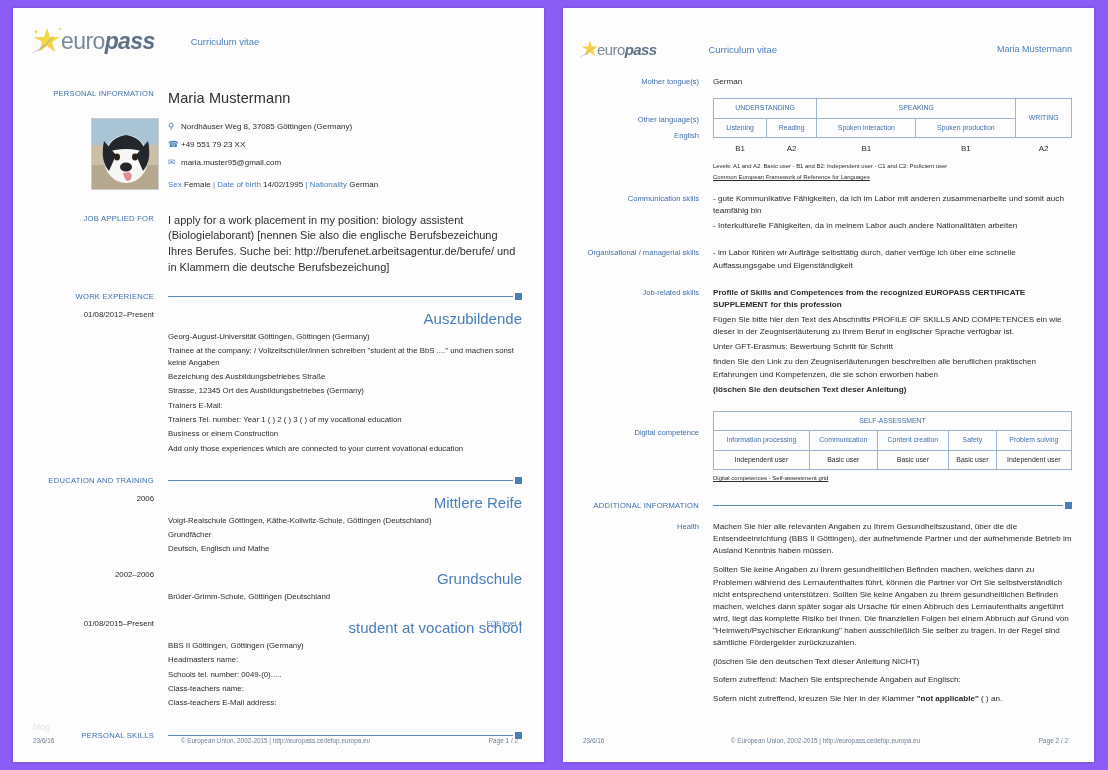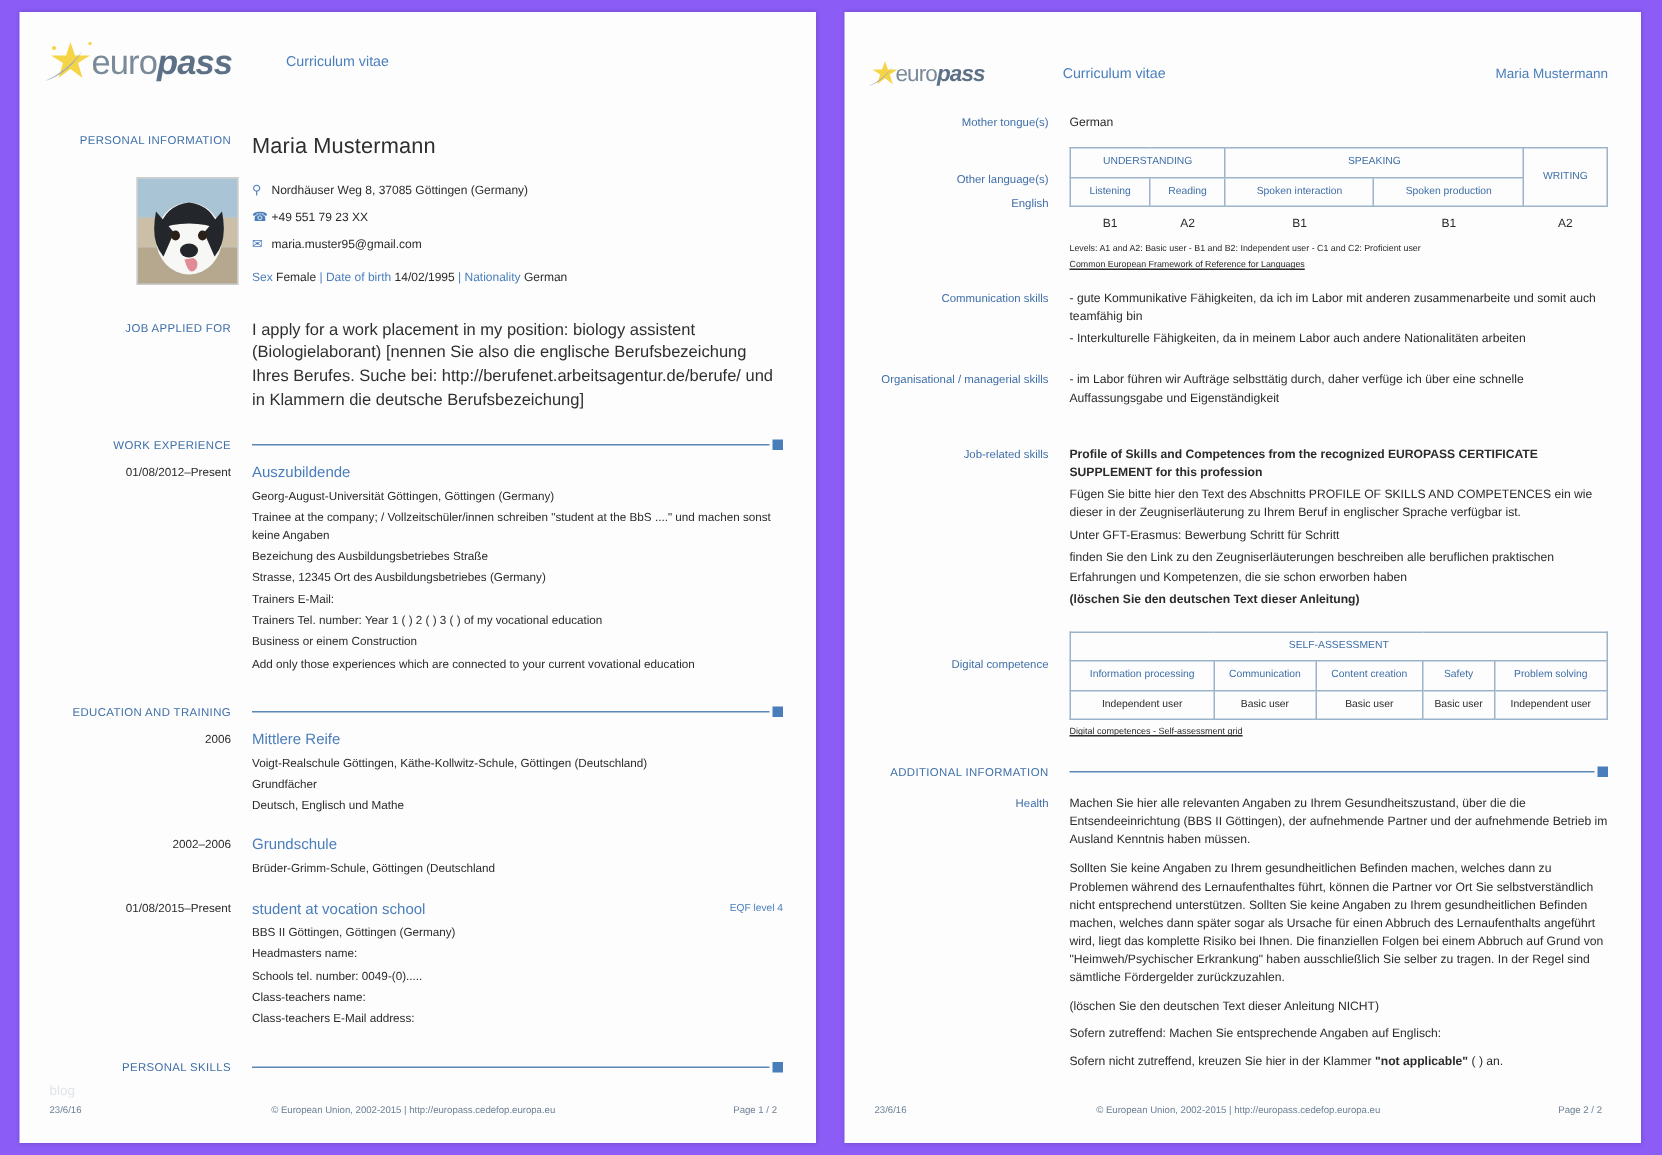--- a/index.html
+++ b/index.html
@@ -102,21 +102,21 @@
     width: 7px; height: 7px; background: #4a7ebb;
   }
 
   
   .entry { display: flex; padding: 0 22px 0 14px; margin-top: 8px; }
   .date {
     width: 141px; min-width: 141px; text-align: right; padding-right: 14px;
     font-size: 7.8px; color: #2b2b2b; line-height: 1.4;
   }
   .body { flex: 1; position: relative; }
-  .etitle { font-size: 10px; color: #4a7ebb; margin: 0 0 4px 0; }
+  .etitle { font-size: 15px; color: #4a7ebb; margin: 0 0 4px 0; text-align: right; }
   .eline { font-size: 7.8px; color: #2b2b2b; line-height: 1.45; margin-bottom: 3px; }
   .eqf {
     position: absolute; right: 0; top: 1px;
     font-size: 6.8px; color: #4a7ebb;
   }
 
   
   table.grid { width: 100%; border-collapse: collapse; }
   table.grid td, table.grid th {
     border: 1px solid #9bb3cb; text-align: center; font-weight: normal;
@@ -359,21 +359,21 @@
       </div>
     </div>
 
     <div class="row" style="margin-top:12px;">
       <div class="lbl">Organisational / managerial skills</div>
       <div class="val">
         <p>- im Labor führen wir Aufträge selbsttätig durch, daher verfüge ich über eine schnelle Auffassungsgabe und Eigenständigkeit</p>
       </div>
     </div>
 
-    <div class="row" style="margin-top:22px;">
+    <div class="row" style="margin-top:12px;">
       <div class="lbl">Job-related skills</div>
       <div class="val">
         <p class="bold">Profile of Skills and Competences from the recognized EUROPASS CERTIFICATE SUPPLEMENT for this profession</p>
         <p>Fügen Sie bitte hier den Text des Abschnitts PROFILE OF SKILLS AND COMPETENCES ein wie dieser in der Zeugniserläuterung zu Ihrem Beruf in englischer Sprache verfügbar ist.</p>
         <p>Unter GFT-Erasmus: Bewerbung Schritt für Schritt</p>
         <p>finden Sie den Link zu den Zeugniserläuterungen beschreiben alle beruflichen praktischen Erfahrungen und Kompetenzen, die sie schon erworben haben</p>
         <p class="bold">(löschen Sie den deutschen Text dieser Anleitung)</p>
       </div>
     </div>
 

